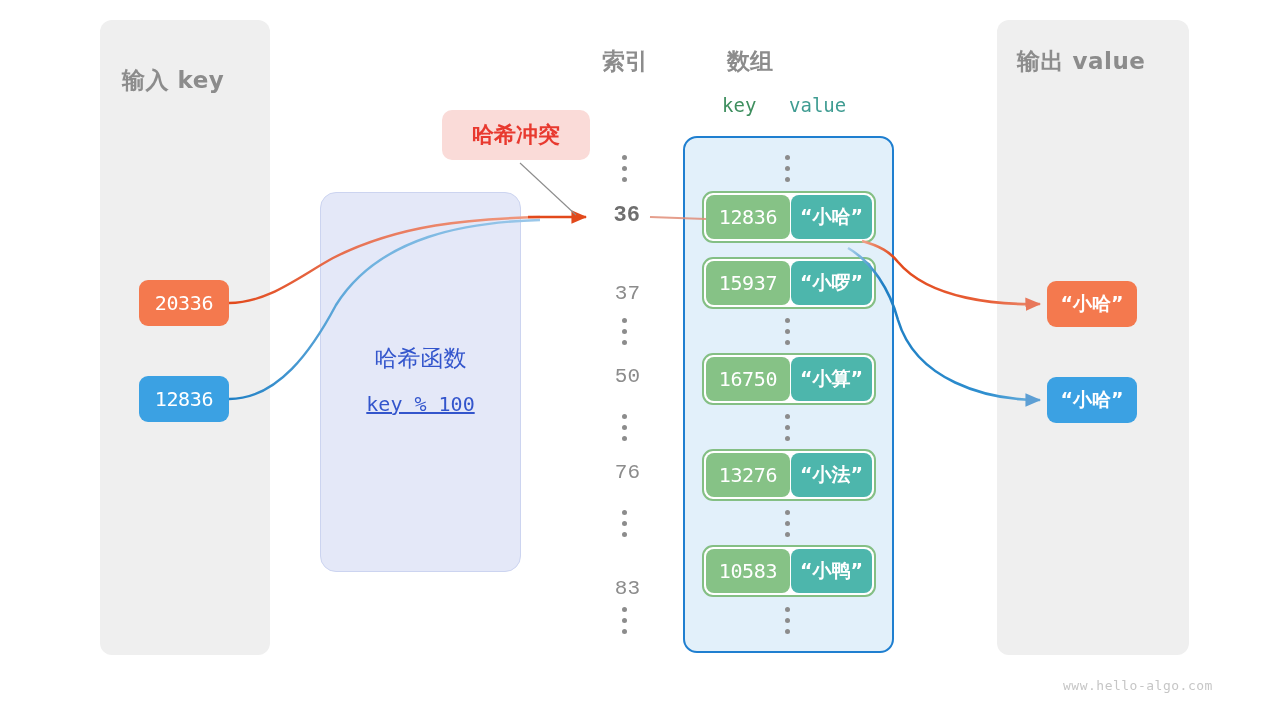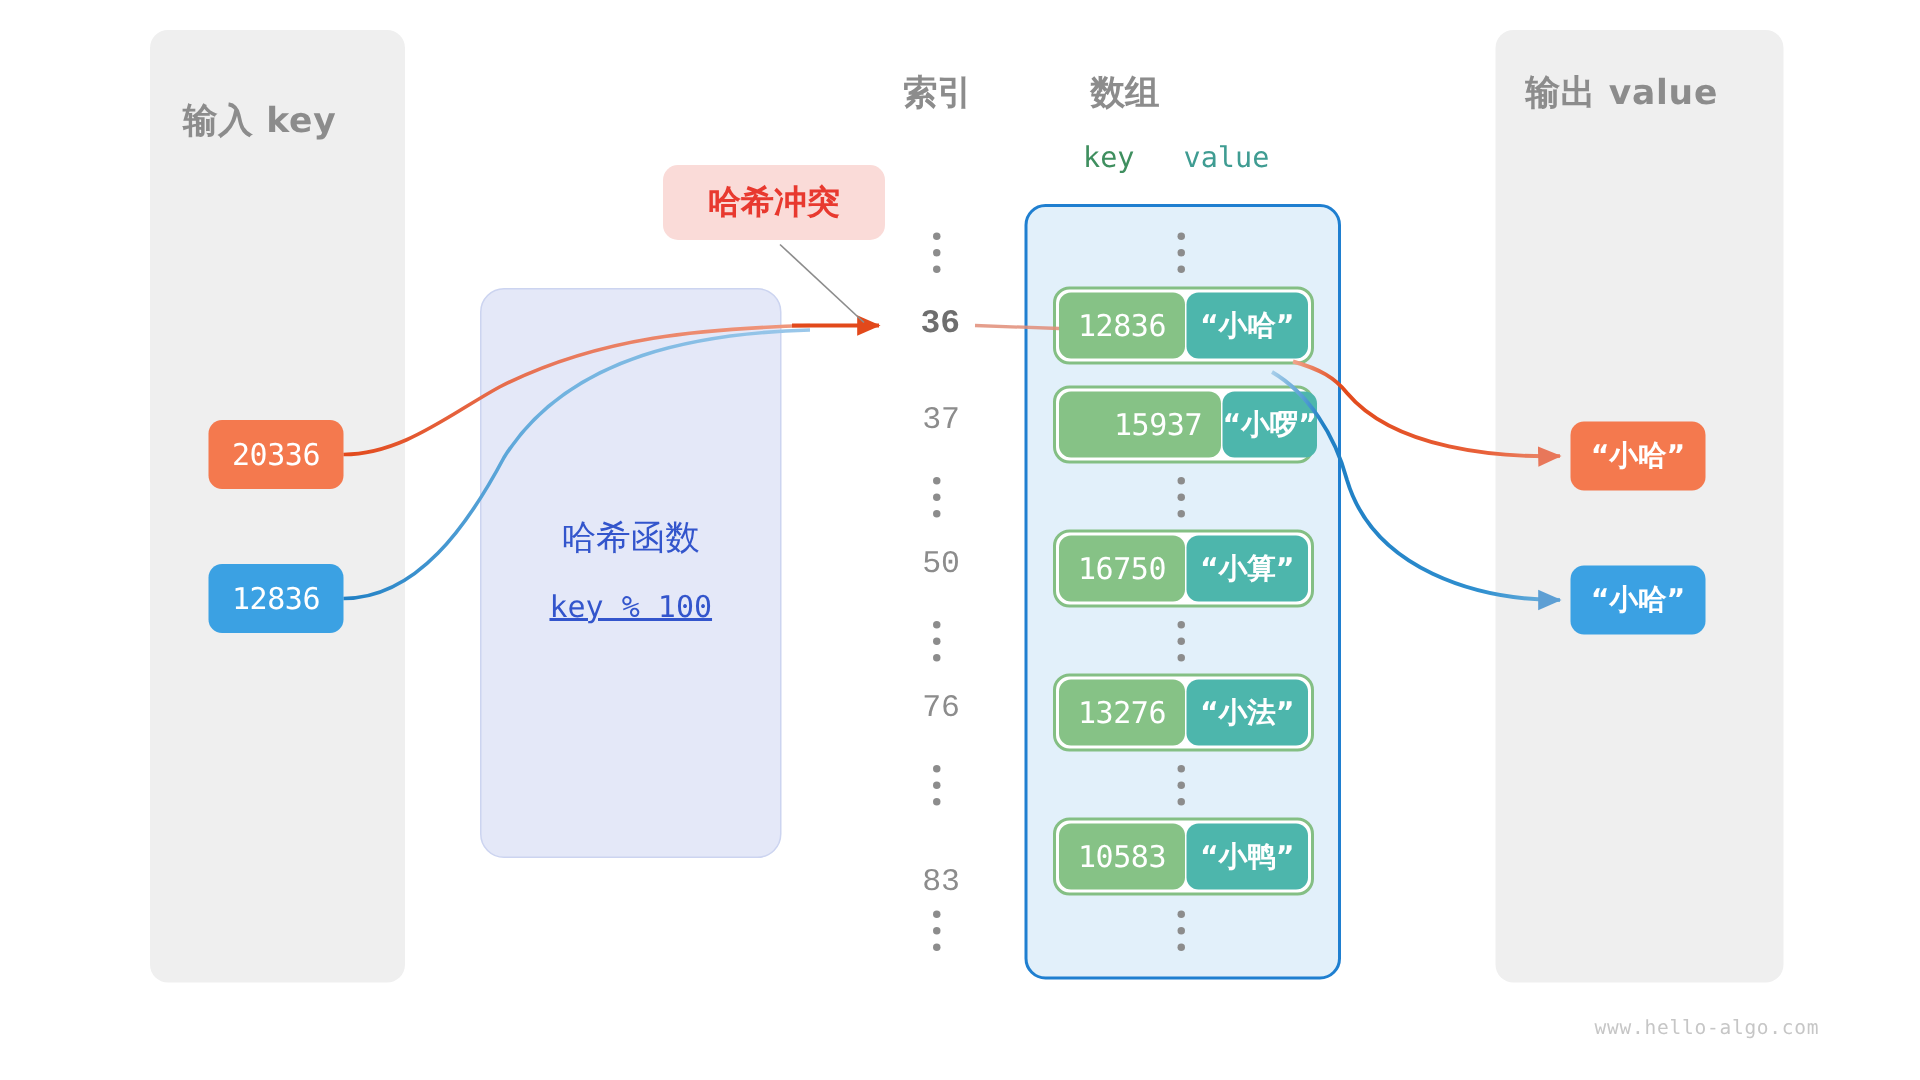--- a/index.html
+++ b/index.html
@@ -277,21 +277,21 @@
         <i></i>
         <i></i>
         <i></i>
       </div>
       <div class="vdots" style="left: 785px; top: 155px;">
         <i></i>
         <i></i>
         <i></i>
       </div>
       <div class="index-label bold" style="top: 203px;">36</div>
-      <div class="index-label" style="top: 269px;">37</div>
+      <div class="index-label" style="top: 282px;">37</div>
       <div class="vdots" style="left: 622px; top: 318px;">
         <i></i>
         <i></i>
         <i></i>
       </div>
       <div class="vdots" style="left: 785px; top: 318px;">
         <i></i>
         <i></i>
         <i></i>
       </div>
@@ -326,21 +326,21 @@
       <div class="vdots" style="left: 785px; top: 607px;">
         <i></i>
         <i></i>
         <i></i>
       </div>
       <div class="bucket-row" style="top: 191px;">
         <div class="cell-key" style="background: rgb(134, 194, 134);">12836</div>
         <div class="cell-value" style="background: rgb(77, 182, 172);">“小哈”</div>
       </div>
       <div class="bucket-row" style="top: 257px;">
-        <div class="cell-key" style="background: rgb(134, 194, 134); padding-left: 24px;">15937</div>
+        <div class="cell-key" style="background: rgb(134, 194, 134);">15937</div>
         <div class="cell-value" style="background: rgb(77, 182, 172);">“小啰”</div>
       </div>
       <div class="bucket-row" style="top: 353px;">
         <div class="cell-key" style="background: rgb(134, 194, 134);">16750</div>
         <div class="cell-value" style="background: rgb(77, 182, 172);">“小算”</div>
       </div>
       <div class="bucket-row" style="top: 449px;">
         <div class="cell-key" style="background: rgb(134, 194, 134);">13276</div>
         <div class="cell-value" style="background: rgb(77, 182, 172);">“小法”</div>
       </div>

